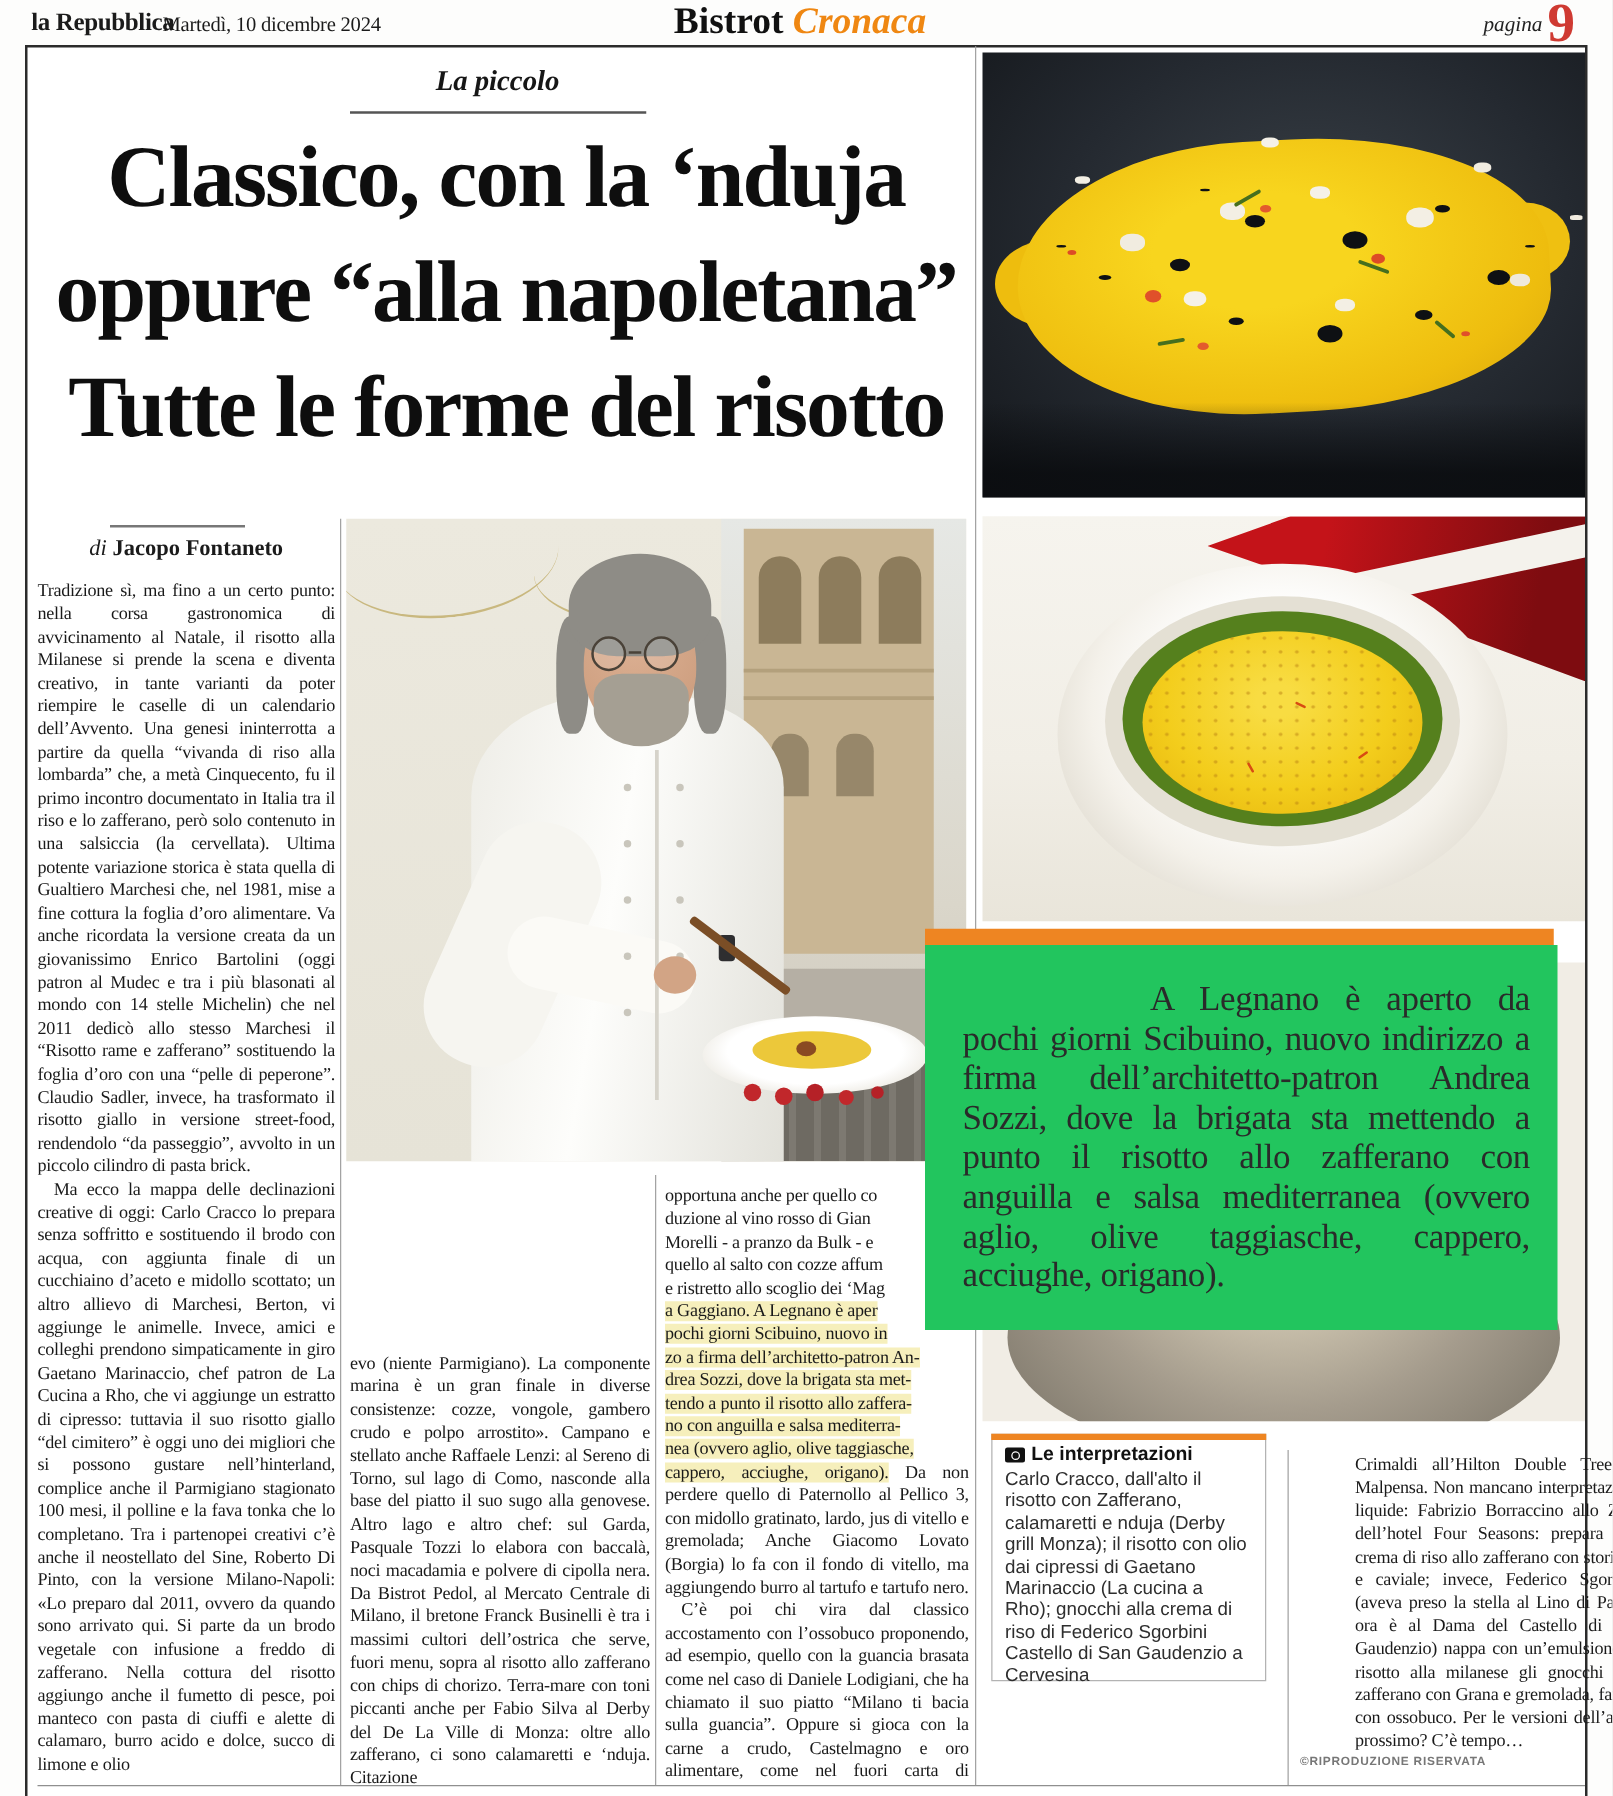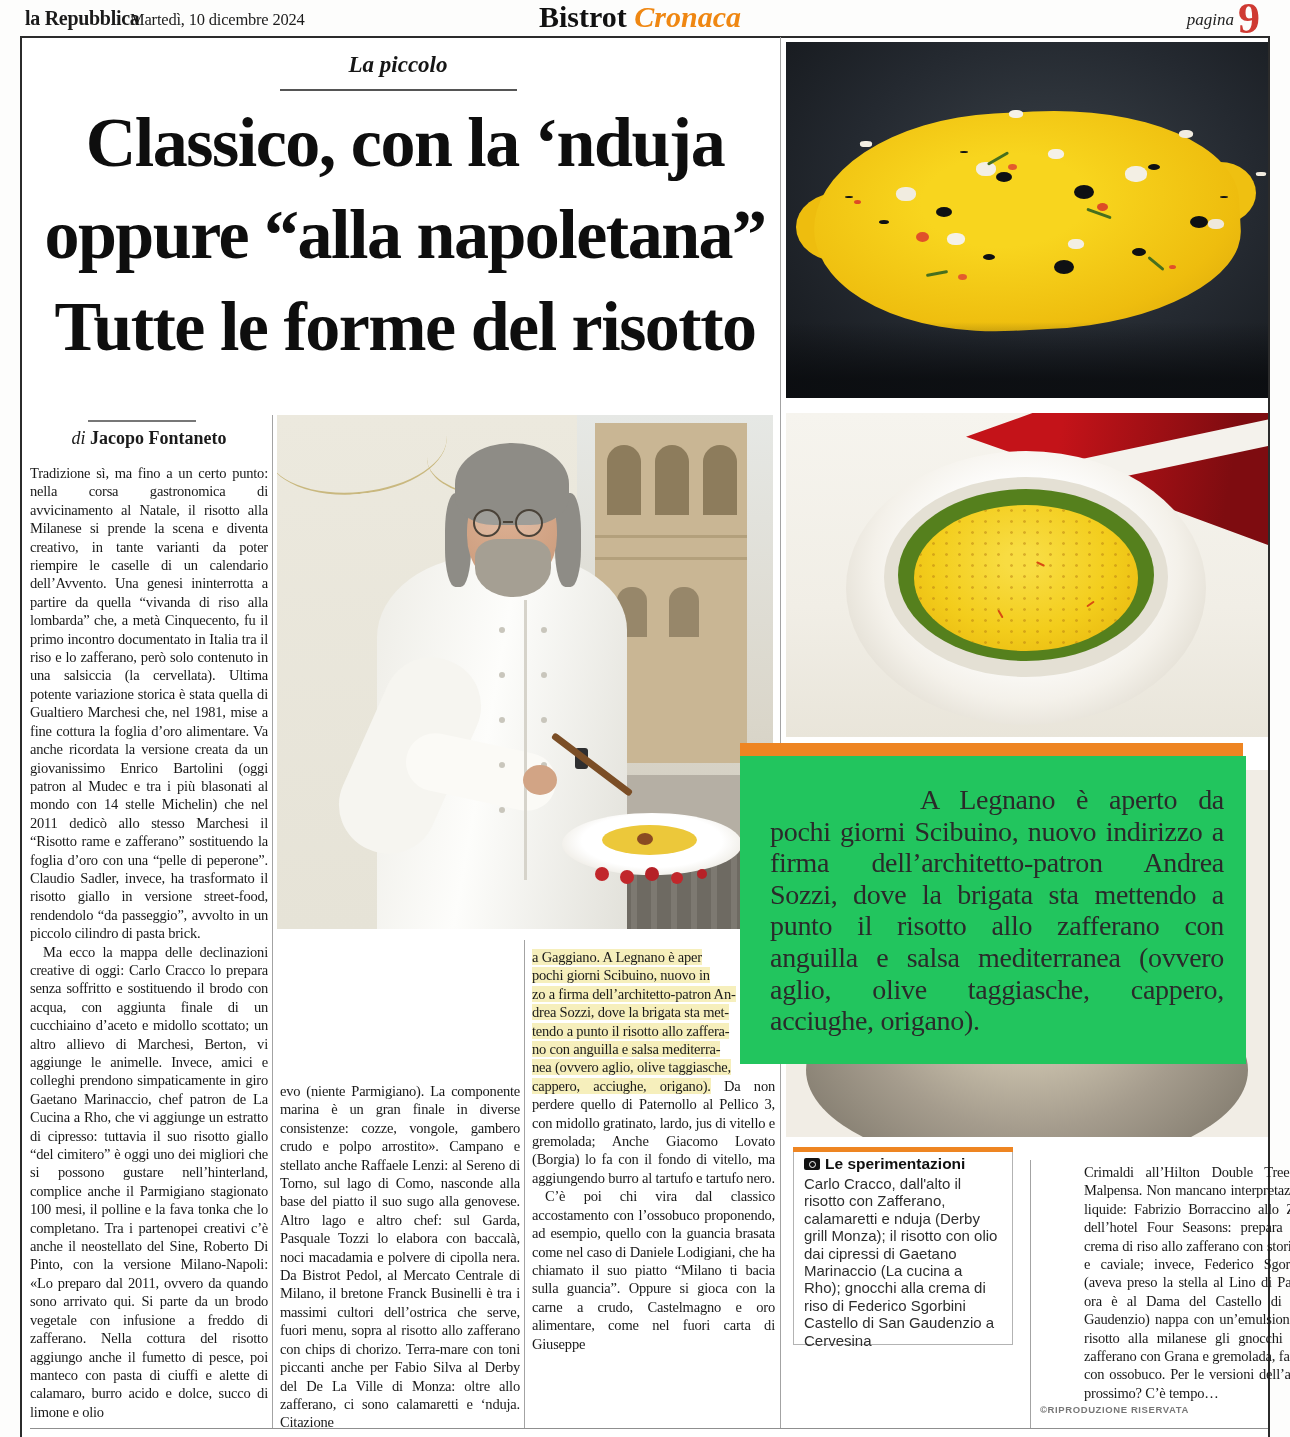--- a/index.html
+++ b/index.html
@@ -221,21 +221,26 @@
     <div class="abs c-dot"></div>
     <div class="abs c-cherry"></div>
   </div>
 
 
   <div class="abs bodycol col2">
     <p>evo (niente Parmigiano). La componente marina è un gran finale in diverse consistenze: cozze, vongole, gambero crudo e polpo arrostito». Campano e stellato anche Raffaele Lenzi: al Sereno di Torno, sul lago di Como, nasconde alla base del piatto il suo sugo alla genovese. Altro lago e altro chef: sul Garda, Pasquale Tozzi lo elabora con baccalà, noci macadamia e polvere di cipolla nera. Da Bistrot Pedol, al Mercato Centrale di Milano, il bretone Franck Businelli è tra i massimi cultori dell’ostrica che serve, fuori menu, sopra al risotto allo zafferano con chips di chorizo. Terra-mare con toni piccanti anche per Fabio Silva al Derby del De La Ville di Monza: oltre allo zafferano, ci sono calamaretti e ‘nduja. Citazione</p>
   </div>
 
   <div class="abs bodycol col3">
-    <p><span class="hl">a Gaggiano. A Legnano è aper
+    <p><span class="seg-pre">opportuna anche per quello co
+duzione al vino rosso di Gian
+Morelli - a pranzo da Bulk - e
+quello al salto con cozze affum
+e ristretto allo scoglio dei ‘Mag
+</span><span class="hl">a Gaggiano. A Legnano è aper
 pochi giorni Scibuino, nuovo in
 zo a firma dell’architetto-patron An-
 drea Sozzi, dove la brigata sta met-
 tendo a punto il risotto allo zaffera-
 no con anguilla e salsa mediterra-
 nea (ovvero aglio, olive taggiasche,
 cappero, acciughe, origano).</span><span> Da non perdere quello di Paternollo al Pellico 3, con midollo gratinato, lardo, jus di vitello e gremolada; Anche Giacomo Lovato (Borgia) lo fa con il fondo di vitello, ma aggiungendo burro al tartufo e tartufo nero.</span></p>
     <p class="indent">C’è poi chi vira dal classico accostamento con l’ossobuco proponendo, ad esempio, quello con la guancia brasata come nel caso di Daniele Lodigiani, che ha chiamato il suo piatto “Milano ti bacia sulla guancia”. Oppure si gioca con la carne a crudo, Castelmagno e oro alimentare, come nel fuori carta di Giuseppe</p>
   </div>
 
@@ -272,21 +277,21 @@
   </div>
 
   <div class="abs pq-bar" style="background:#ee8522;"></div>
   <div class="abs pq-box">
     <p class="pq-text">A Legnano è aperto da pochi giorni Scibuino, nuovo indirizzo a firma dell’architetto-patron Andrea Sozzi, dove la brigata sta mettendo a punto il risotto allo zafferano con anguilla e salsa mediterranea (ovvero aglio, olive taggiasche, cappero, acciughe, origano).</p>
   </div>
 
   <div class="abs cap-box">
     <div class="cap-title-row">
       <span class="cam"></span>
-      <span class="cap-title">Le sperimentazioni</span>
+      <span class="cap-title">Le interpretazioni</span>
     </div>
     <div class="cap-text">Carlo Cracco, dall'alto il risotto con Zafferano, calamaretti e nduja (Derby grill Monza); il risotto con olio dai cipressi di Gaetano Marinaccio (La cucina a Rho); gnocchi alla crema di riso di Federico Sgorbini Castello di San Gaudenzio a Cervesina</div>
   </div>
   <div class="abs cap-bar" style="background:#ee8522;"></div>
 
   <div class="abs bodycol colR">
     <p>Crimaldi all’Hilton Double Tree di Malpensa. Non mancano interpretazioni liquide: Fabrizio Borraccino allo Zelo dell’hotel Four Seasons: prepara una crema di riso allo zafferano con storione e caviale; invece, Federico Sgorbini (aveva preso la stella al Lino di Pavia, ora è al Dama del Castello di San Gaudenzio) nappa con un’emulsione di risotto alla milanese gli gnocchi allo zafferano con Grana e gremolada, farciti con ossobuco. Per le versioni dell’anno prossimo? C’è tempo…</p>
   </div>
   <div class="abs copyright">©RIPRODUZIONE RISERVATA</div>
 

